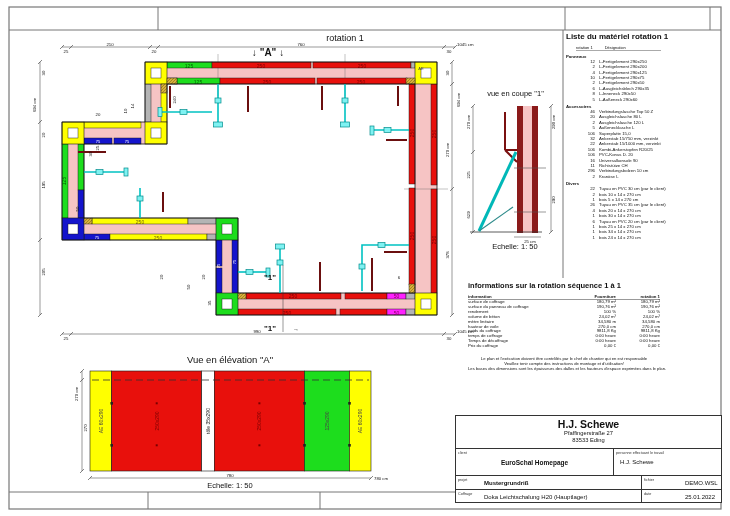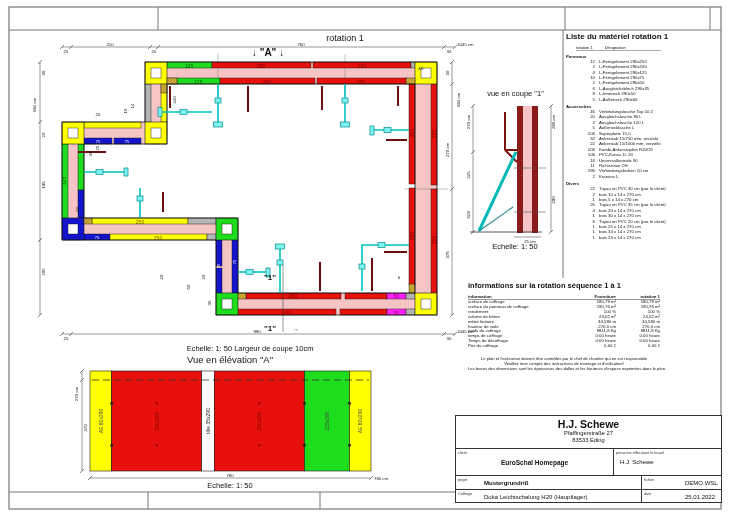--- a/index.html
+++ b/index.html
@@ -355,21 +355,20 @@
       <text class="d" transform="rotate(-90 469.5 175)" x="469.5" y="175" text-anchor="middle">225</text>
       <text class="d" transform="rotate(-90 469.5 215)" x="469.5" y="215" text-anchor="middle">629</text>
       <line class="dimln" x1="514" y1="237" x2="541" y2="237"></line>
       <text class="d" x="530" y="242.5" text-anchor="middle">25 cm</text>
     </g>
   </g>
 </svg>
 
 <div class="htxt plan-title">rotation 1</div>
 <div class="htxt marker-a"><span>↓</span> <span>"A"</span> <span>↓</span></div>
-<div class="htxt cut-note">Echelle: 1: 50   Largeur de coupe 10cm</div>
 <div class="htxt elev-title">Vue en élévation "A"</div>
 <div class="htxt elev-scale">Echelle: 1: 50</div>
 <div class="htxt sect-title">vue en coupe "1"</div>
 <div class="htxt sect-scale">Echelle: 1: 50</div>
 
 <div class="htxt mat-list">
   <div class="mat-title">Liste du matériel  rotation 1</div>
   <div class="msub">
     <span>rotation 1</span>
     <span>Désignation</span>

